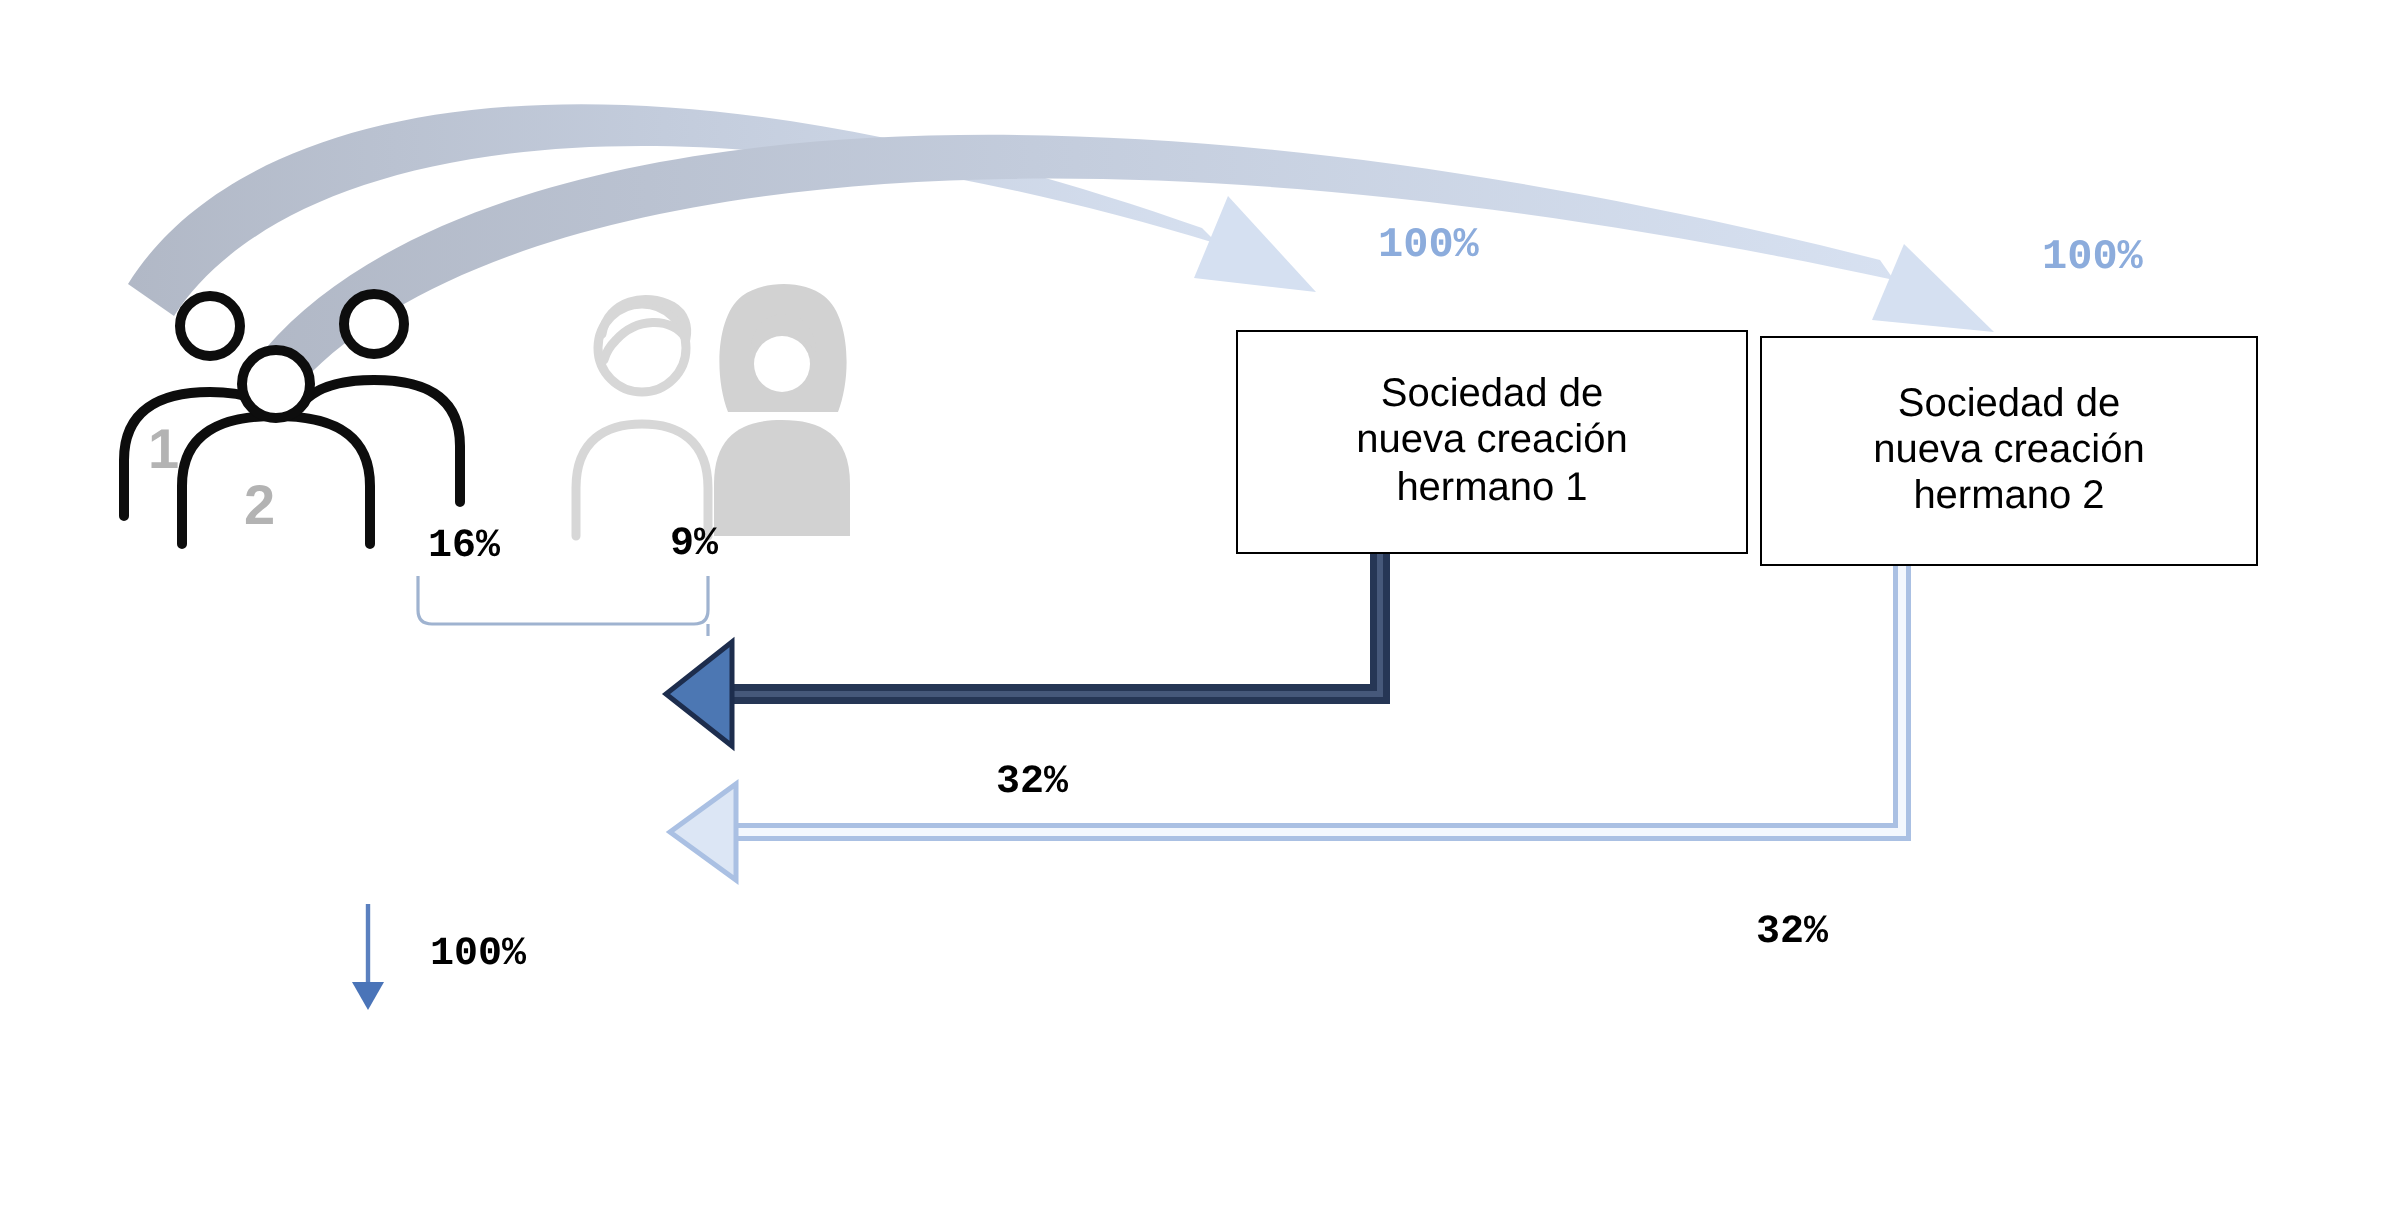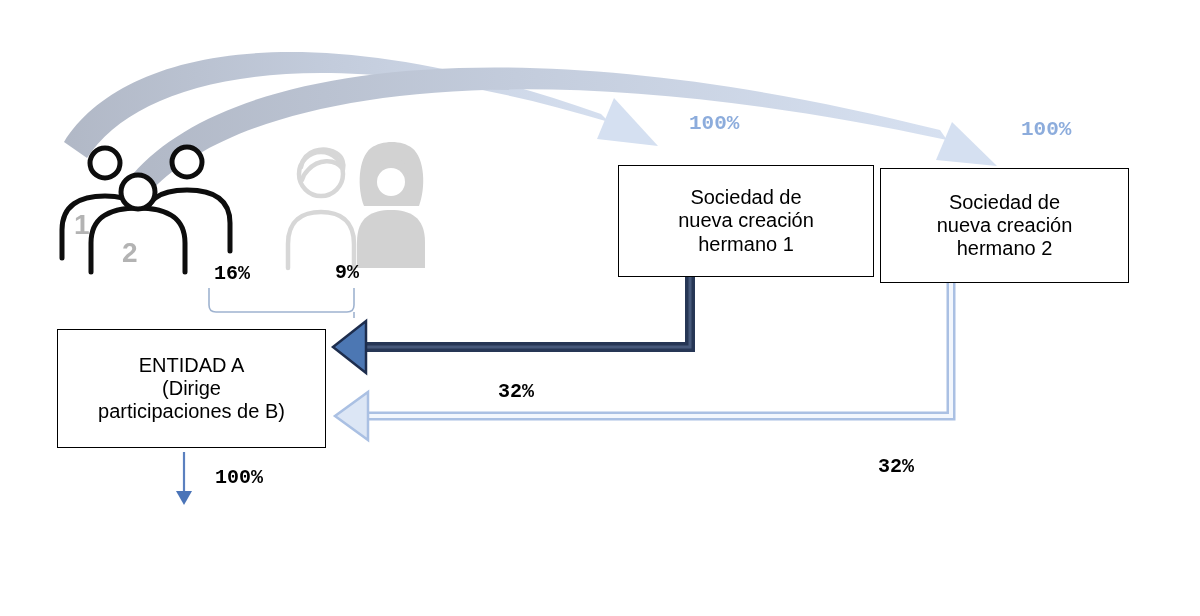--- a/index.html
+++ b/index.html
@@ -93,23 +93,20 @@
   </svg>
 
   <div class="box" style="left:618px;top:165px;width:254px;height:110px;">Sociedad de
 nueva creación
 hermano 1</div>
 
   <div class="box" style="left:880px;top:168px;width:247px;height:113px;">Sociedad de
 nueva creación
 hermano 2</div>
 
-  <div class="box" style="left:57px;top:329px;width:267px;height:117px;">ENTIDAD A
-(Dirige
-participaciones de B)</div>
 
 
   <div class="num" style="left:74px;top:211px;">1</div>
   <div class="num" style="left:122px;top:239px;">2</div>
 
   <div class="lbl" style="left:200px;top:262px;margin-left:14px;">16%</div>
   <div class="lbl" style="left:335px;top:261px;">9%</div>
 
   <div class="lbl lbl-blue" style="left:689px;top:112px;">100%</div>
   <div class="lbl lbl-blue" style="left:1021px;top:118px;">100%</div>

